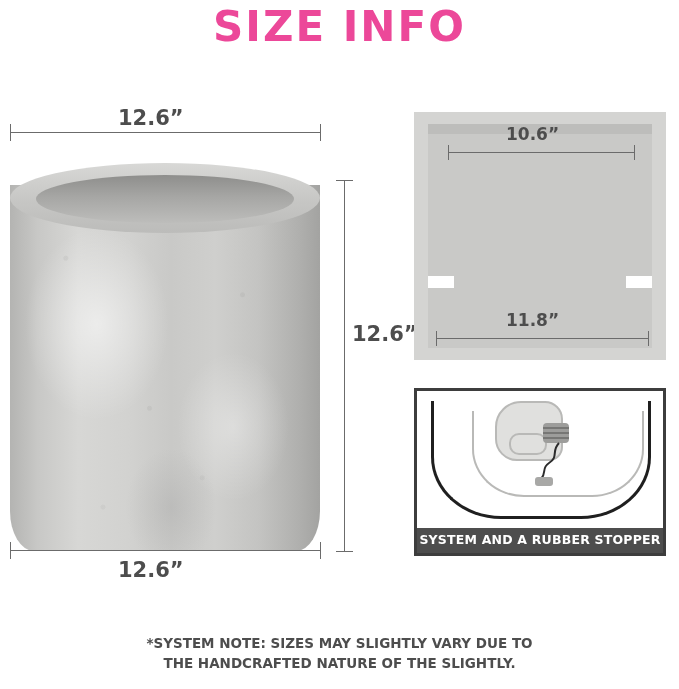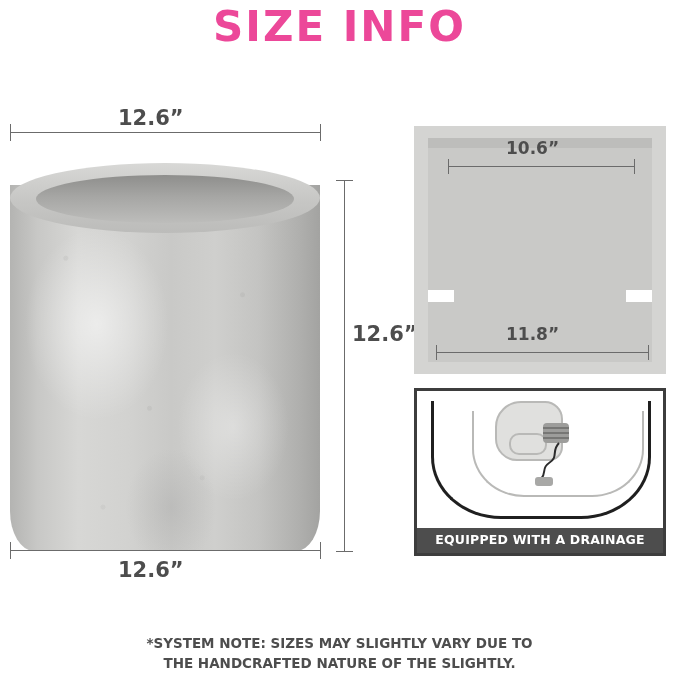--- a/index.html
+++ b/index.html
@@ -130,21 +130,21 @@
     width: 258px;
     height: 48px;
     border-radius: 50%;
     background: linear-gradient(180deg, #8e8e8c 0%, #a6a6a4 45%, #bdbdbb 100%);
   }
 
   
   #right-top {
     position: absolute;
     left: 414px;
-    top: 126px;
+    top: 112px;
     width: 252px;
     height: 176px;
   }
   #sq-outer {
     position: absolute;
     left: 0;
     top: 0;
     width: 252px;
     height: 248px;
     background: #d4d4d2;
@@ -353,20 +353,20 @@
     <div id="pot-inner-line"></div>
   </div>
   <div id="hand"></div>
   <div id="hand-thumb"></div>
   <div id="stopper"></div>
   <svg id="squiggle" viewBox="0 0 36 40">
     <path d="M30 2 C 22 10, 30 16, 20 22 C 12 27, 18 32, 12 38" fill="none" stroke="#2b2b2b" stroke-width="2"></path>
   </svg>
   <div id="plug-dot"></div>
   <div id="caption-bar">
-    <div>EQUIPPED WITH A DRAINAGE</div>
+    <div>SYSTEM AND A RUBBER STOPPER</div>
   </div>
 </div>
 
 <div id="footnote">
   <div>*SYSTEM NOTE: SIZES MAY SLIGHTLY VARY DUE TO</div>
   <div>THE HANDCRAFTED NATURE OF THE SLIGHTLY.</div>
 </div>
 
 </body></html>

